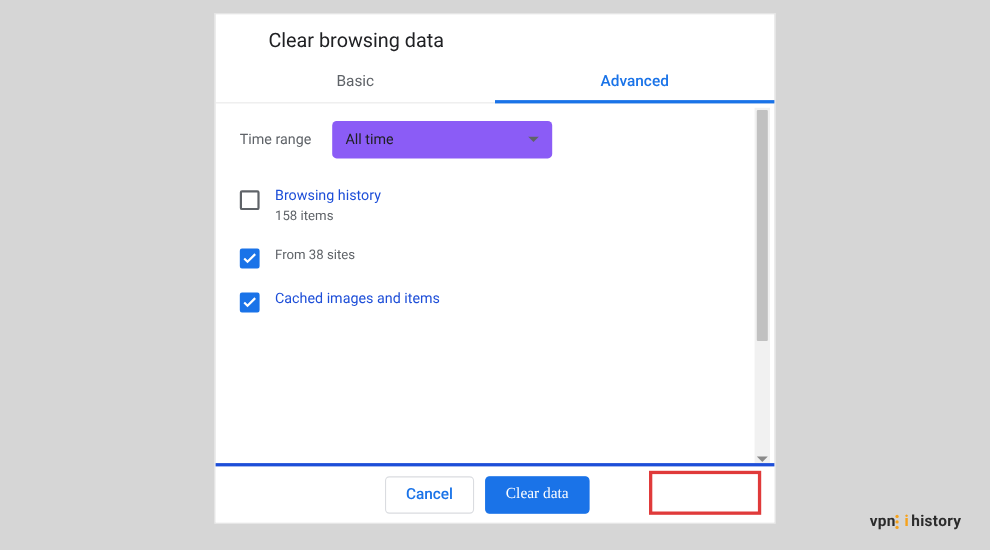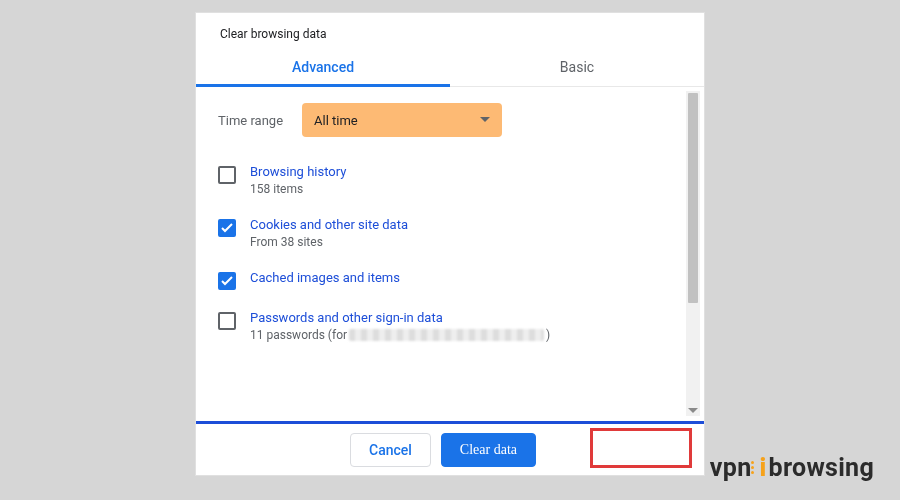--- a/index.html
+++ b/index.html
@@ -15,22 +15,23 @@
       position: absolute;
       left: 195px;
       top: 12px;
       width: 510px;
       height: 464px;
       background: #fff;
       border: 1px solid #e0e0e0;
     }
     .dialog-title {
       padding: 14px 24px 8px;
-      font-size: 12px;
+      font-size: 18px;
       color: #202124;
+      margin-left: 24px;
     }
     .tabs {
       display: flex;
       border-bottom: 1px solid #e8e8e8;
     }
     .tab {
       flex: 1;
       text-align: center;
       padding: 10px 0 11px;
       font-size: 14px;
@@ -97,21 +98,21 @@
       color: #5f6368;
       width: 72px;
     }
     .time-select {
       display: flex;
       align-items: center;
       justify-content: space-between;
       width: 200px;
       height: 34px;
       padding: 0 12px;
-      background: #fdba74;
+      background: #8b5cf6;
       border-radius: 4px;
       font-size: 13px;
       color: #202124;
       cursor: pointer;
     }
     .chev { color: #5f6368; }
     .chev svg { display: block; }
     .check-row {
       display: flex;
       align-items: flex-start;
@@ -195,21 +196,21 @@
       border: 3px solid #e03a3a;
       pointer-events: none;
     }
     .watermark {
       position: absolute;
       right: 26px;
       bottom: 18px;
       display: flex;
       align-items: center;
       font-weight: 700;
-      font-size: 25px;
+      font-size: 14px;
       color: #2b2b2b;
       letter-spacing: 0.3px;
     }
     .watermark .i {
       color: #f6a21b;
       font-weight: 800;
       padding: 0 2px;
     }
     .watermark .dots {
       margin-right: 3px;
@@ -224,25 +225,25 @@
       padding-bottom: 0;
     }
   </style>
 </head>
 <body>
 
 <div class="dialog">
   <div class="dialog-title">Clear browsing data</div>
 
   <div class="tabs">
+    <div class="tab">
+      <span>Basic</span>
+    </div>
     <div class="tab active">
       <span>Advanced</span>
-    </div>
-    <div class="tab">
-      <span>Basic</span>
     </div>
   </div>
 
   <div class="scroll-area">
     <div class="scroll-content">
 
       <div class="time-row">
         <div class="time-label">Time range</div>
         <div class="time-select">
           <span>All time</span>
@@ -265,49 +266,35 @@
       </div>
 
 
       <div class="check-row">
         <div class="checkbox checked">
           <svg width="12" height="10" viewBox="0 0 12 10">
               <path d="M1 5 L4 8 L11 1" stroke="#fff" stroke-width="2" fill="none"></path>
             </svg>
         </div>
         <div class="check-text">
-          <div class="primary">Cookies and other site data</div>
           <div class="secondary">From 38 sites</div>
         </div>
       </div>
 
       <div class="check-row">
         <div class="checkbox checked">
           <svg width="12" height="10" viewBox="0 0 12 10">
               <path d="M1 5 L4 8 L11 1" stroke="#fff" stroke-width="2" fill="none"></path>
             </svg>
         </div>
         <div class="check-text">
           <div class="primary">Cached images and items</div>
         </div>
       </div>
 
-      <div class="check-row">
-        <div class="checkbox">
-          
-        </div>
-        <div class="check-text">
-          <div class="primary">Passwords and other sign-in data</div>
-          <div class="secondary">
-            <span>11 passwords (for </span>
-            <span class="blur"></span>
-            <span>)</span>
-          </div>
-        </div>
-      </div>
 
       <div class="check-row autofill-row">
         
         
       </div>
 
     </div>
 
     <div class="scrollbar-track">
       <div class="scrollbar-thumb"></div>
@@ -327,14 +314,14 @@
 </div>
 
 <div class="watermark">
   <span>vpn</span>
   <span class="dots">
       <span></span>
       <span></span>
       <span></span>
     </span>
   <span class="i">i</span>
-  <span>browsing</span>
+  <span>history</span>
 </div>
 
 </body></html>

